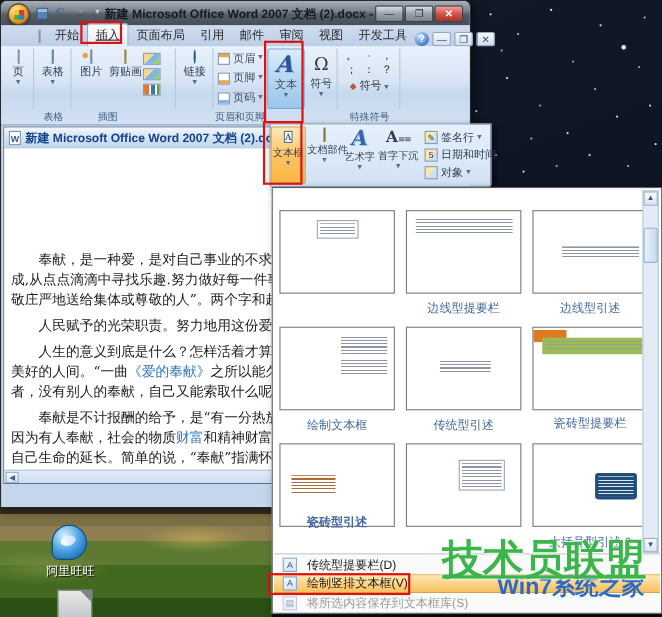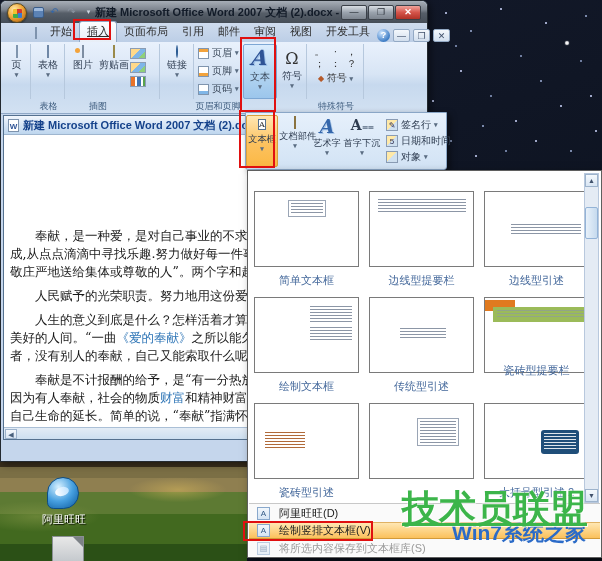--- a/index.html
+++ b/index.html
@@ -365,62 +365,61 @@
 
     <div class="thumb" style="left:6px; top:20px;">
       <span class="tt box" style="left:33px; top:8px; width:38px; height:17px;"></span>
     </div>
     <div class="thumb" style="left:121px; top:20px;">
       <span class="tt" style="left:8px; top:7px; width:88px; height:14px;"></span>
     </div>
     <div class="thumb" style="left:236px; top:20px;">
       <span class="tt" style="left:26px; top:32px; width:70px; height:10px;"></span>
     </div>
-    <div class="gal-label" style="left:2px; top:102px;">简单文本框</div>
     <div class="gal-label" style="left:117px; top:102px;">边线型提要栏</div>
     <div class="gal-label" style="left:232px; top:102px;">边线型引述</div>
 
     <div class="thumb" style="left:6px; top:126px;">
       <span class="tt" style="left:55px; top:8px; width:42px; height:16px;"></span>
       <span class="tt" style="left:55px; top:29px; width:42px; height:14px;"></span>
     </div>
     <div class="thumb" style="left:121px; top:126px;">
       <span class="tt" style="left:30px; top:30px; width:46px; height:12px;"></span>
     </div>
     <div class="thumb" style="left:236px; top:126px;">
       <span class="blk-orange" style="left:0px; top:2px; width:30px; height:11px;"></span>
       <span class="blk-green" style="left:8px; top:9px; width:96px; height:15px;"></span>
       <span class="tt" style="left:12px; top:12px; width:88px; height:9px; opacity:.6;"></span>
     </div>
     <div class="gal-label" style="left:2px; top:208px;">绘制文本框</div>
     <div class="gal-label" style="left:117px; top:208px;">传统型引述</div>
-    <div class="gal-label" style="left:232px; top:192px;">瓷砖型提要栏</div>
+    <div class="gal-label" style="left:232px; top:206px;">瓷砖型提要栏</div>
 
     <div class="thumb" style="left:6px; top:232px;">
       <span class="tt warm" style="left:10px; top:28px; width:40px; height:18px;"></span>
     </div>
     <div class="thumb" style="left:121px; top:232px;">
       <span class="tt box" style="left:47px; top:14px; width:42px; height:28px;"></span>
     </div>
     <div class="thumb" style="left:236px; top:232px;">
       <span class="blk-navy" style="left:56px; top:26px; width:38px; height:24px;"></span>
     </div>
-    <div class="gal-label" style="left:2px; top:314px;">瓷砖型引述</div>
+    <div class="gal-label" style="left:2px; top:296px;font-weight:bold;">瓷砖型引述</div>
     <div class="gal-label" style="left:232px; top:314px;">大括号型引述 2</div>
 
     <div class="gal-scroll">
       <span class="sc-arrow" style="top:0;">▲</span>
       <span class="sc-thumb"></span>
       <span class="sc-arrow" style="bottom:0;">▼</span>
     </div>
 
     <div class="gal-menu">
       <div class="gm-row" style="top:1px;">
         <span class="gm-icon">A</span>
-        <span>阿里旺旺(D)</span>
+        <span>传统型提要栏(D)</span>
       </div>
       <div class="gm-row hot" style="top:18px;">
         <span class="gm-icon">A</span>
         <span>绘制竖排文本框(V)</span>
       </div>
       <div class="gm-row disabled" style="top:36px;">
         <span class="gm-icon">▤</span>
         <span>将所选内容保存到文本框库(S)</span>
       </div>
     </div>

